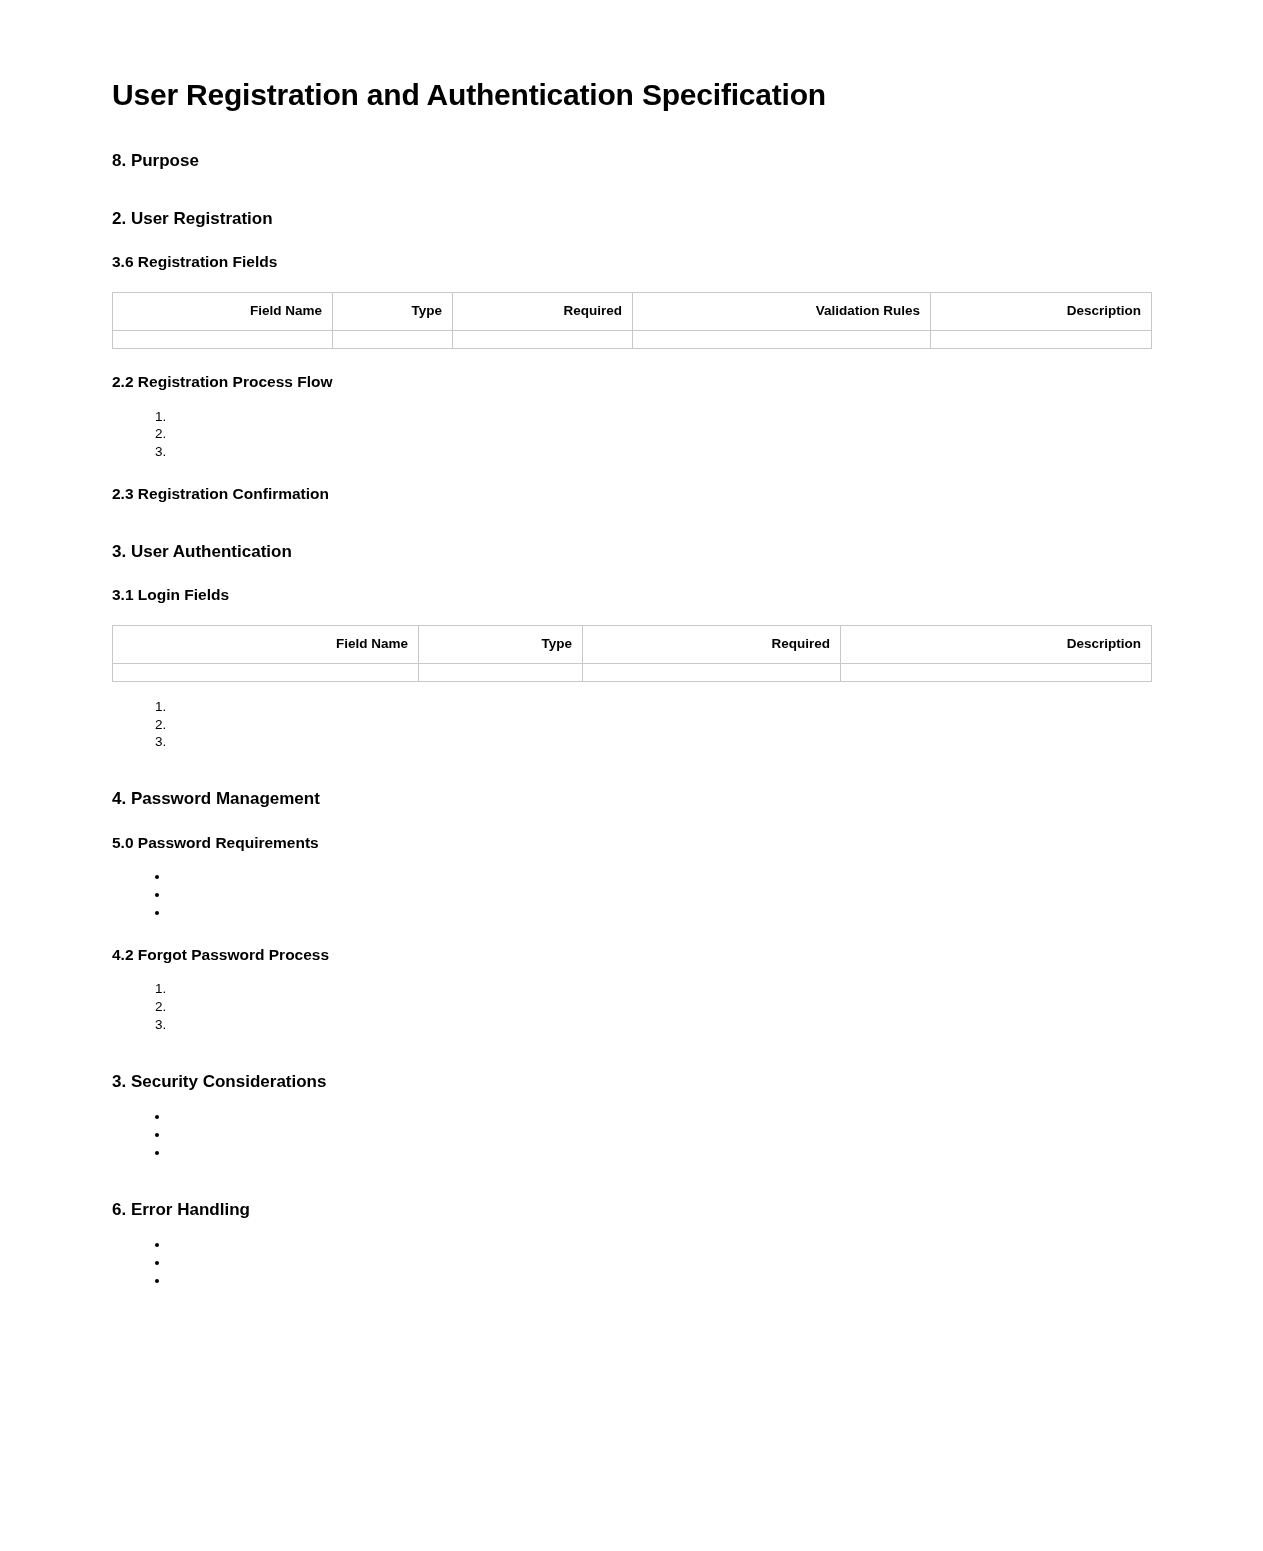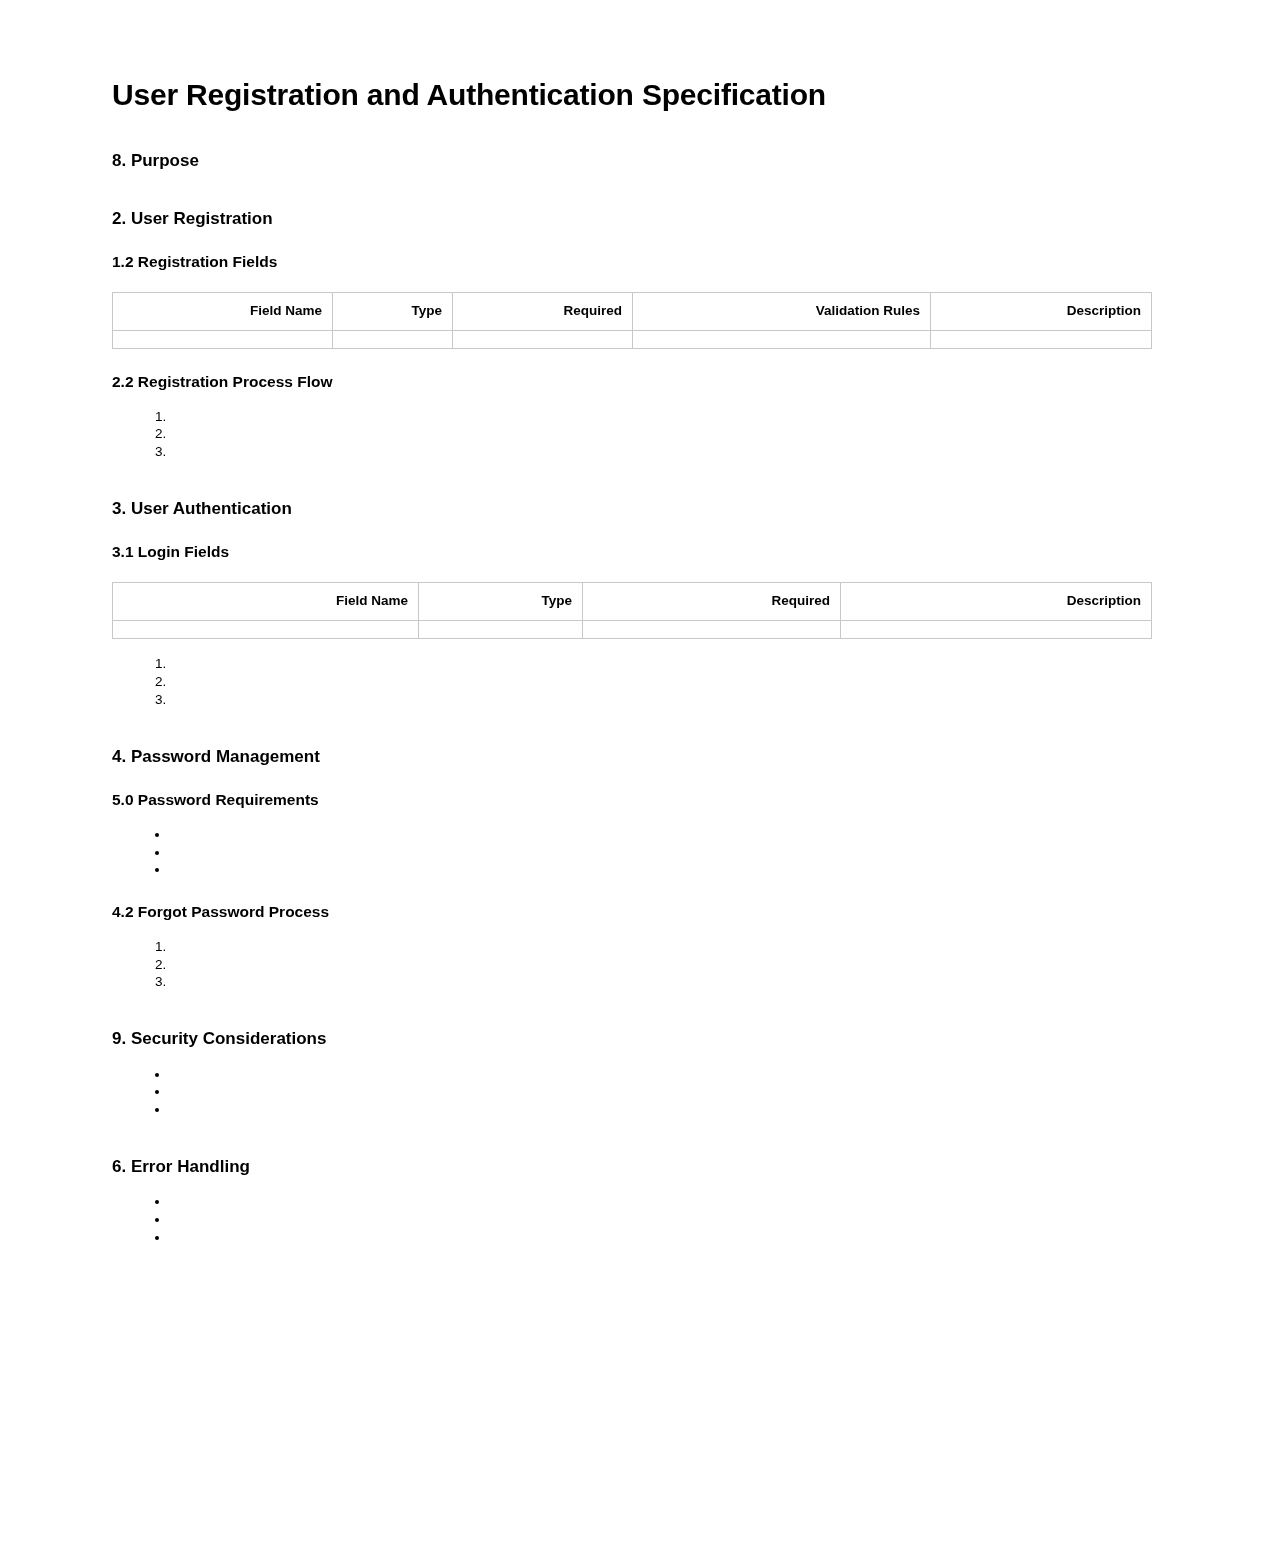--- a/index.html
+++ b/index.html
@@ -92,21 +92,21 @@
 <body>
 
 <div class="page">
 
   <h1 class="doc-title">User Registration and Authentication Specification</h1>
 
   <h2 class="sec">8. Purpose</h2>
 
   <h2 class="sec">2. User Registration</h2>
 
-  <h3 class="subsec">1.2 Registration Fields</h3>
+  <h3 class="subsec">3.6 Registration Fields</h3>
 
   <table class="spec-table">
     <colgroup>
       <col style="width:220px">
       <col style="width:120px">
       <col style="width:180px">
       <col style="width:298px">
       <col style="width:221px">
     </colgroup>
     <thead>
@@ -130,20 +130,21 @@
   </table>
 
   <h3 class="subsec">2.2 Registration Process Flow</h3>
 
   <ol class="doc-list">
     <li></li>
     <li></li>
     <li></li>
   </ol>
 
+  <h3 class="subsec">2.3 Registration Confirmation</h3>
 
   <h2 class="sec">3. User Authentication</h2>
 
   <h3 class="subsec">3.1 Login Fields</h3>
 
   <table class="spec-table">
     <colgroup>
       <col style="width:306px">
       <col style="width:164px">
       <col style="width:258px">
@@ -185,21 +186,21 @@
   </ul>
 
   <h3 class="subsec">4.2 Forgot Password Process</h3>
 
   <ol class="doc-list">
     <li></li>
     <li></li>
     <li></li>
   </ol>
 
-  <h2 class="sec">9. Security Considerations</h2>
+  <h2 class="sec">3. Security Considerations</h2>
 
   <ul class="doc-list">
     <li></li>
     <li></li>
     <li></li>
   </ul>
 
   <h2 class="sec">6. Error Handling</h2>
 
   <ul class="doc-list">

